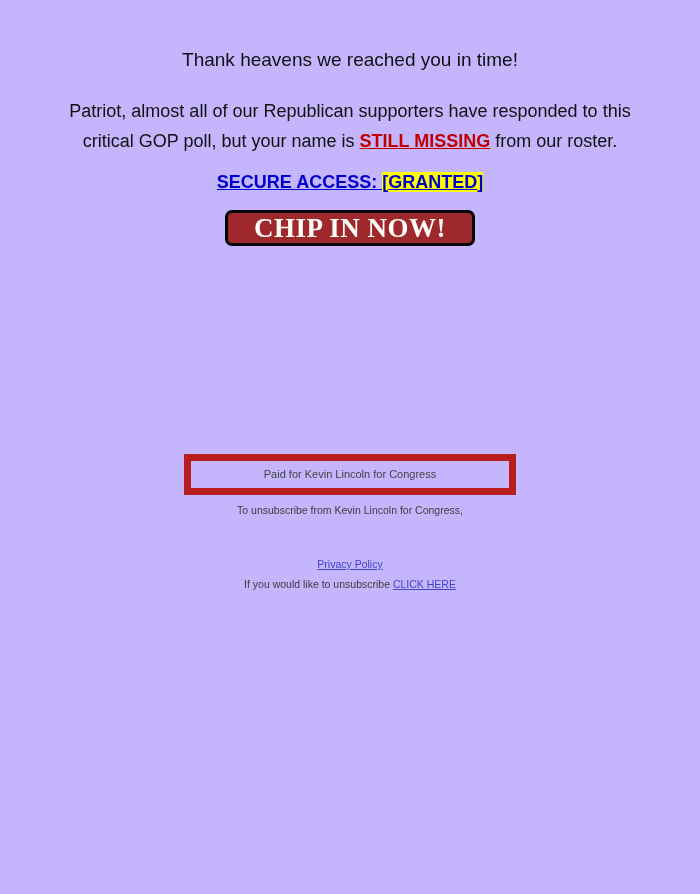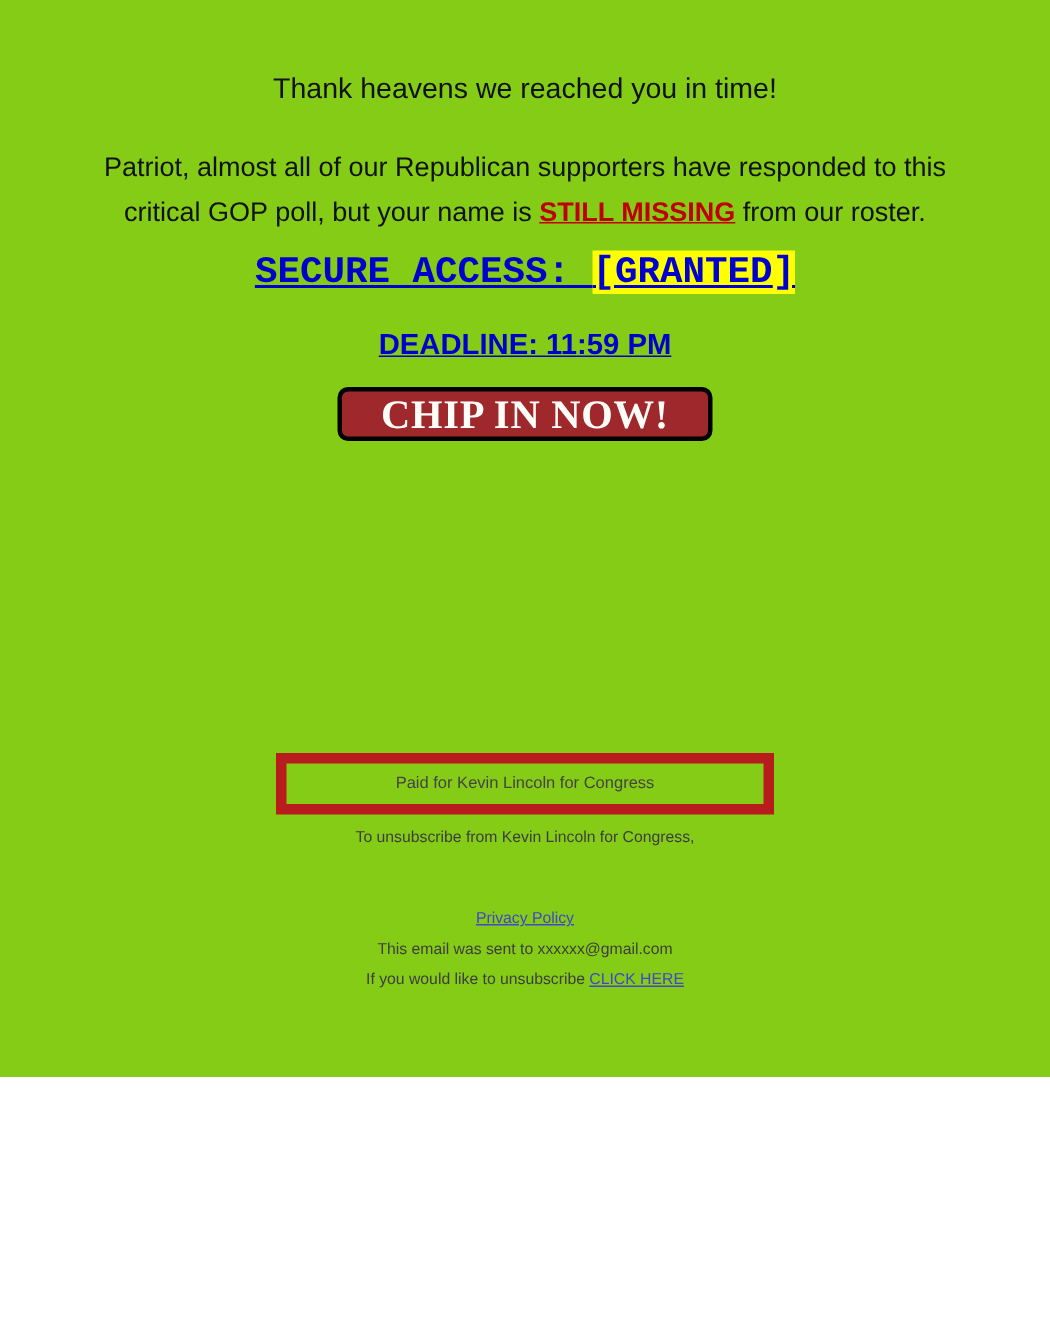--- a/index.html
+++ b/index.html
@@ -3,23 +3,23 @@
 <meta charset="utf-8">
 <style>
   html, body {
     margin: 0;
     padding: 0;
     background: #ffffff;
   }
   .email {
     position: relative;
     width: 700px;
-    height: 718px;
+    height: 894px;
     margin: 0 auto;
-    background: #84cc16;
+    background: #c4b5fd;
     box-sizing: border-box;
     padding-top: 46px;
     text-align: center;
     overflow: hidden;
     font-family: "Liberation Sans", "DejaVu Sans", sans-serif;
     color: #111111;
   }
   .headline {
     margin: 0;
     font-size: 19px;
@@ -49,23 +49,22 @@
     font-weight: 700;
     text-decoration: underline;
     cursor: pointer;
   }
   .lead-link a.blue {
     font-size: 20.5px;
     line-height: 30px;
   }
   .secure {
     margin: 14px auto 0;
-    font-size: 25px;
+    font-size: 18px;
     line-height: 24px;
-    font-family: Liberation Mono, monospace;
   }
   .deadline {
     margin: 24px auto 0;
     font-size: 19.5px;
     line-height: 24px;
   }
   .hl {
     background: #FFFF00;
   }
   .btn-row {
@@ -129,31 +128,29 @@
 
 <div class="email">
 
   <p class="headline">Thank heavens we reached you in time!</p>
 
   <p class="intro"><span>Patriot, almost all of our Republican supporters have responded to this critical GOP poll, but your name is </span><span class="em-red">STILL MISSING</span><span> from our roster.</span></p>
 
 
   <p class="secure"><a class="blue"><span>SECURE ACCESS: </span><span class="hl"><span>[</span><span>GRANTED</span><span>]</span></span></a></p>
 
-  <p class="deadline"><a class="blue">DEADLINE: 11:59 PM</a></p>
 
   <div class="btn-row">
     <span class="chip-btn">CHIP IN NOW!</span>
   </div>
 
   <div class="paid-box">Paid for Kevin Lincoln for Congress</div>
 
 
 
   <p class="foot">To unsubscribe from Kevin Lincoln for Congress,</p>
 
   <p class="foot first"><a class="foot-link">Privacy Policy</a></p>
 
-  <p class="foot">This email was sent to xxxxxx@gmail.com</p>
 
   <p class="foot last"><span>If you would like to unsubscribe </span><a class="foot-link">CLICK HERE</a></p>
 
 </div>
 
 </body></html>

